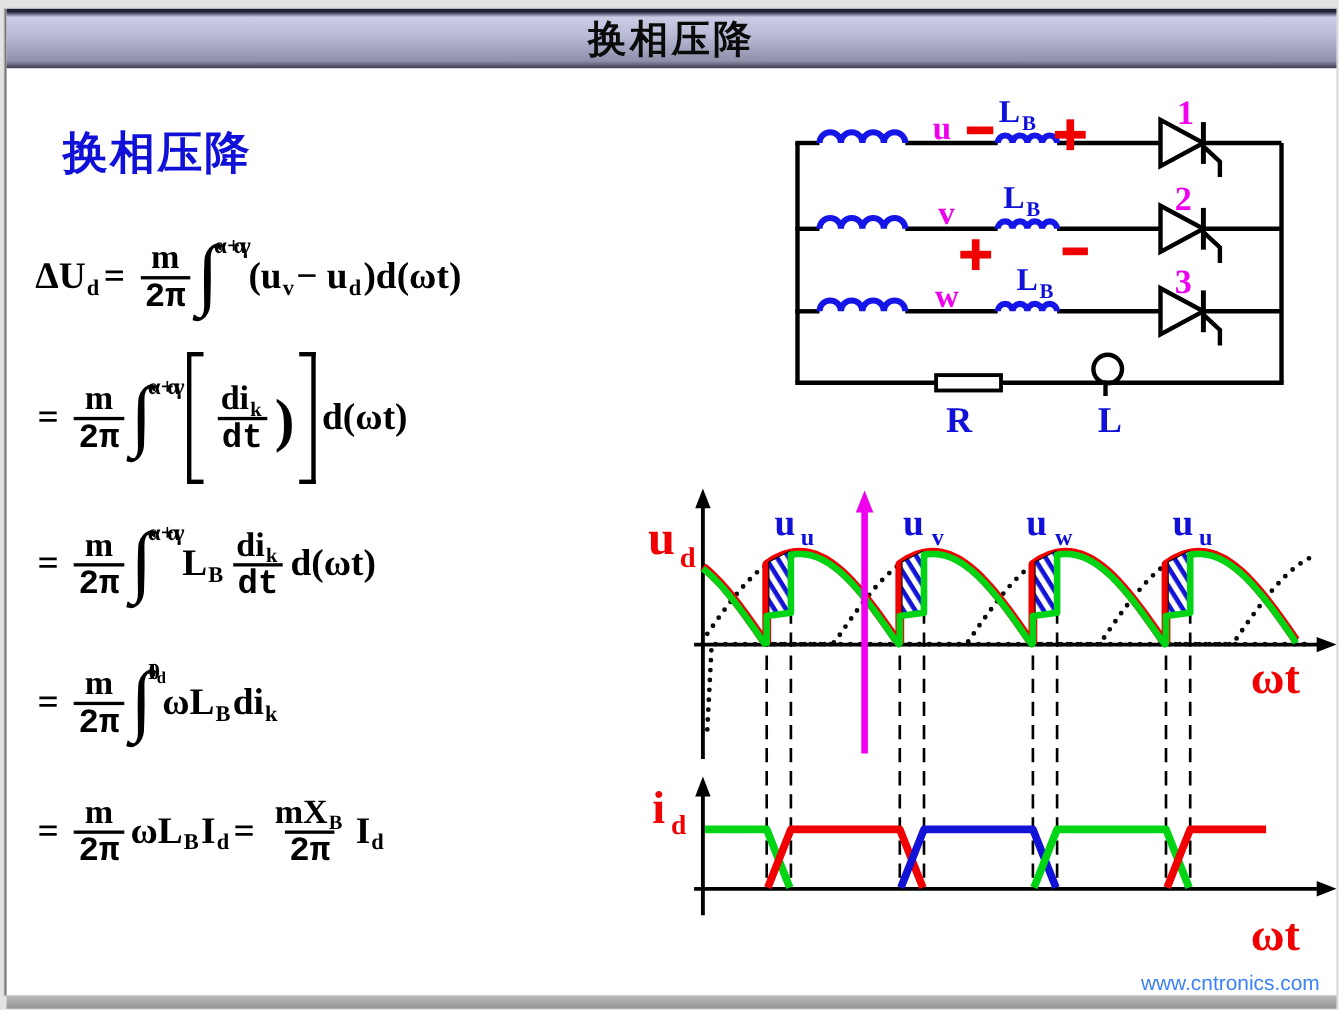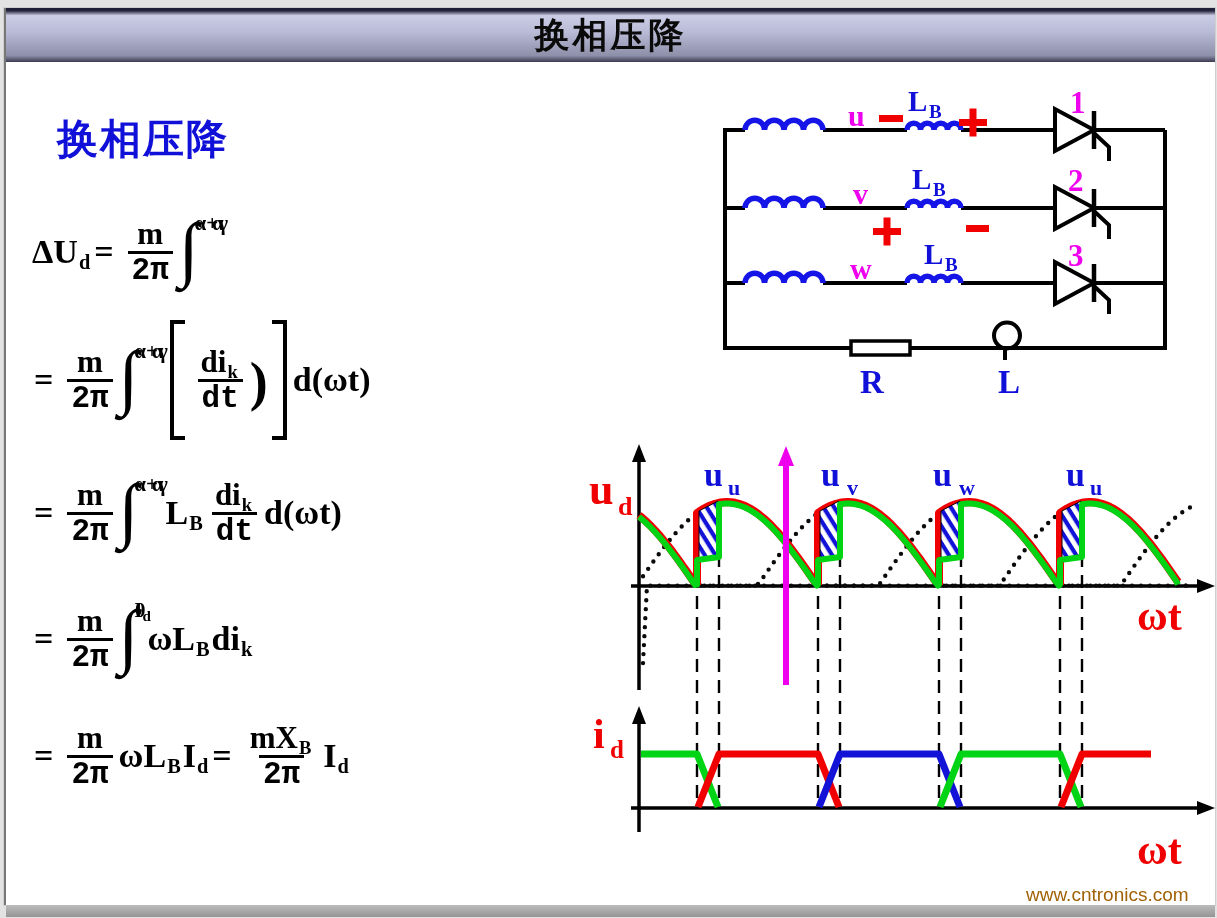--- a/index.html
+++ b/index.html
@@ -30,22 +30,22 @@
   .intwrap{display:inline-flex;align-items:center;margin:0 2px 0 0;}
   .int{font-size:72px;line-height:0.9;position:relative;top:-3px;}
   .lims{display:inline-flex;justify-content:space-between;height:78px;
         font-size:21px;line-height:1;}
   .lims .hi{margin-left:-4px;}
   .lims .lo{margin-left:-16px;}
   .sqb{align-self:stretch;width:11px;}
   .sqb.l{border-left:4px solid #000;border-top:4px solid #000;border-bottom:4px solid #000;margin:0 6px 0 4px;}
   .sqb.r{border-right:4px solid #000;border-top:4px solid #000;border-bottom:4px solid #000;margin:0 6px 0 4px;}
   .bigp{font-size:54px;line-height:0;position:relative;top:2px;}
-  .watermark{position:absolute;left:1020px;top:876px;width:185px;text-align:left;
-             color:#a16207;font-family:"Liberation Sans","DejaVu Sans",sans-serif;font-size:19px;}
+  .watermark{position:absolute;left:1020px;top:876px;width:185px;text-align:center;
+             color:#3b82f6;font-family:"Liberation Sans","DejaVu Sans",sans-serif;font-size:19px;}
   svg{position:absolute;overflow:visible;}
   svg text{font-family:"Liberation Serif","DejaVu Serif",serif;font-weight:bold;}
 </style>
 </head>
 <body>
 
 <div class="stage">
  <div class="slide">
 
   <div class="titlebar">
@@ -61,20 +61,21 @@
           <span class="num">m</span>
           <span class="den">2π</span>
         </span>
     <span class="intwrap">
           <span class="int">∫</span>
           <span class="lims">
             <span class="hi">α+γ</span>
             <span class="lo">α</span>
           </span>
         </span>
+    <span><span>(u</span><span class="s">v</span><span>− u</span><span class="s">d</span><span>)d(ωt)</span></span>
   </div>
 
   <div class="eqrow" style="left:26px;top:312px;height:120px;">
     <span class="eqs">=</span>
     <span class="frac">
           <span class="num">m</span>
           <span class="den">2π</span>
         </span>
     <span class="intwrap">
           <span class="int">∫</span>

